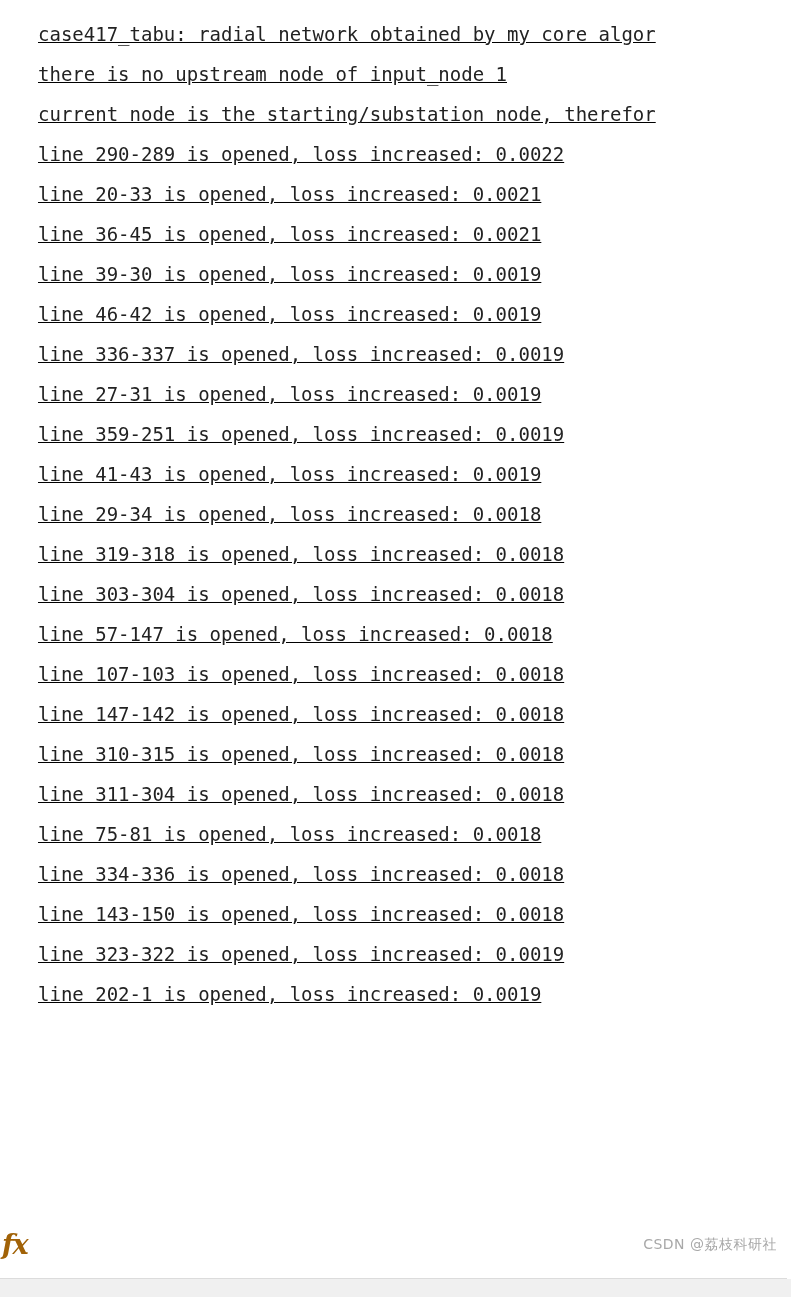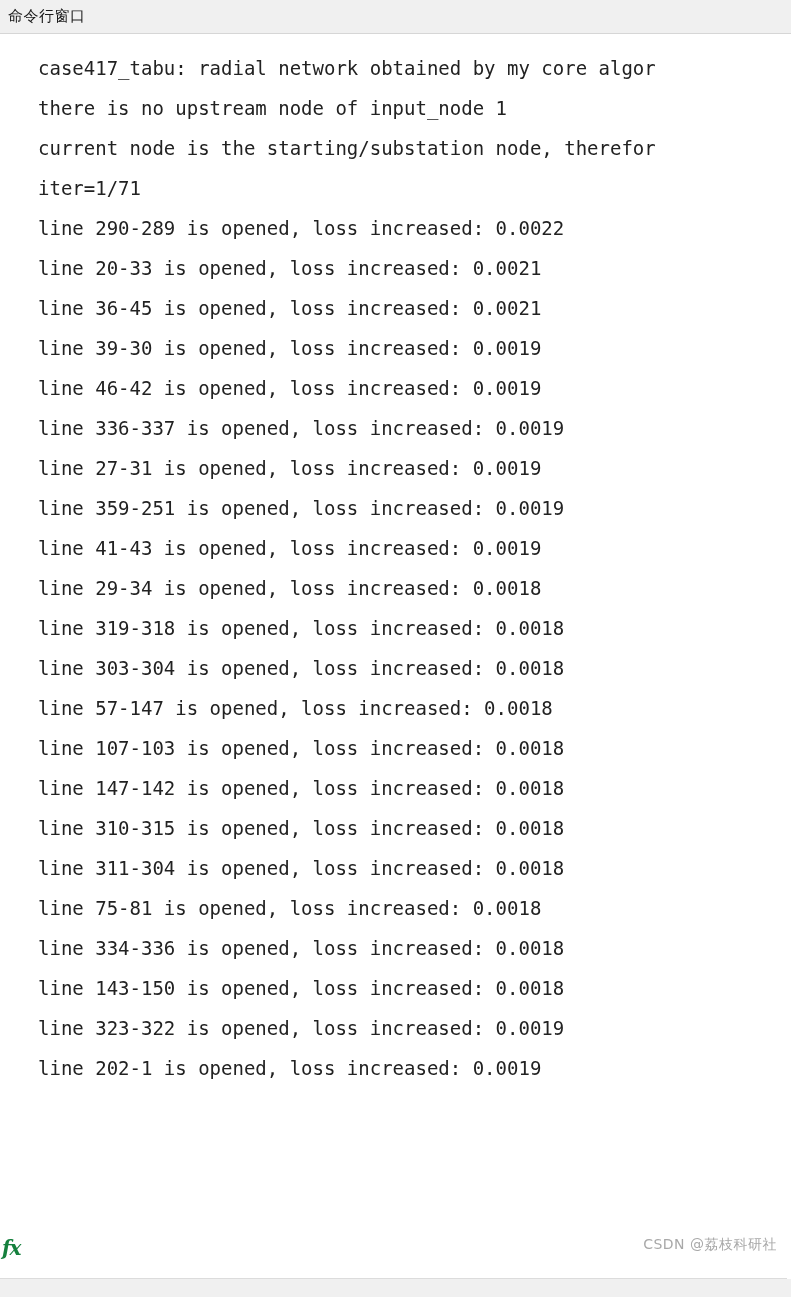--- a/index.html
+++ b/index.html
@@ -46,41 +46,42 @@
   }
   .console-inner {
     position: absolute;
     top: 0;
     left: 0;
     right: 0;
     bottom: 0;
     padding: 14px 12px 0 38px;
     box-sizing: border-box;
     overflow: hidden;
+    text-decoration: underline;
   }
   .console-line {
     font-family: "DejaVu Sans Mono", monospace;
     font-size: 19px;
     line-height: 40px;
     color: #222222;
     white-space: pre;
     letter-spacing: 0px;
   }
   .console-line.blank {
     color: transparent;
   }
   .fx-badge {
     position: absolute;
     left: 2px;
     bottom: 18px;
     font-family: "DejaVu Serif", serif;
     font-style: italic;
     font-weight: bold;
-    font-size: 20px;
-    color: #15803d;
+    font-size: 27px;
+    color: #a16207;
     letter-spacing: -1px;
   }
   .watermark {
     position: absolute;
     right: 14px;
     bottom: 24px;
     font-family: "DejaVu Sans", sans-serif;
     font-size: 14px;
     color: #a8a8a8;
     letter-spacing: 0.5px;
@@ -98,31 +99,27 @@
     width: 4px;
     bottom: 18px;
     background: #ffffff;
   }
 </style>
 </head>
 <body>
 
 <div class="window">
 
-  <div class="titlebar">
-    <span class="titlebar-text">命令行窗口</span>
-  </div>
 
   <div class="console-area">
     <div class="console-inner">
       <div class="console-line">case417_tabu: radial network obtained by my core algor</div>
       <div class="console-line blank"></div>
       <div class="console-line">there is no upstream node of input_node 1</div>
       <div class="console-line">current node is the starting/substation node, therefor</div>
-      <div class="console-line">iter=1/71</div>
       <div class="console-line">line 290-289 is opened, loss increased: 0.0022</div>
       <div class="console-line">line 20-33 is opened, loss increased: 0.0021</div>
       <div class="console-line">line 36-45 is opened, loss increased: 0.0021</div>
       <div class="console-line">line 39-30 is opened, loss increased: 0.0019</div>
       <div class="console-line">line 46-42 is opened, loss increased: 0.0019</div>
       <div class="console-line">line 336-337 is opened, loss increased: 0.0019</div>
       <div class="console-line">line 27-31 is opened, loss increased: 0.0019</div>
       <div class="console-line">line 359-251 is opened, loss increased: 0.0019</div>
       <div class="console-line">line 41-43 is opened, loss increased: 0.0019</div>
       <div class="console-line">line 29-34 is opened, loss increased: 0.0018</div>

